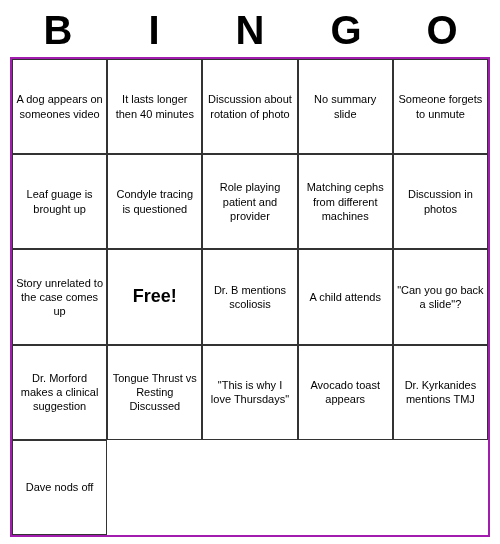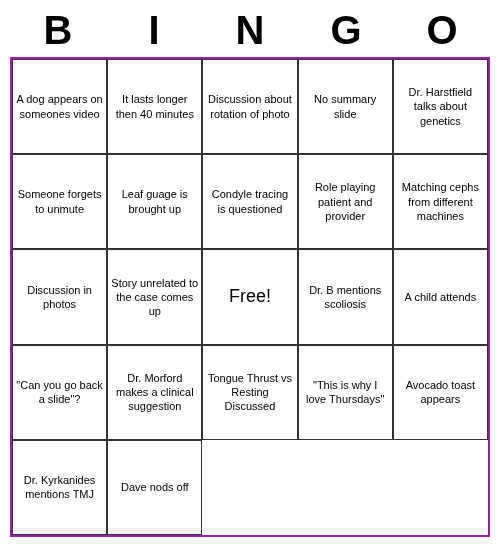--- a/index.html
+++ b/index.html
@@ -39,40 +39,39 @@
       align-items: center;
       justify-content: center;
       text-align: center;
       font-size: 11px;
       padding: 3px;
       line-height: 1.3;
       background: #fff;
     }
     .bingo-cell.free {
       font-size: 18px;
-      font-weight: normal;
+      font-weight: bold;
     }
   </style>
 </head>
 <body>
 
 <div class="bingo-title">
   <span>B</span>
   <span>I</span>
   <span>N</span>
   <span>G</span>
   <span>O</span>
 </div>
 
 <div class="bingo-grid">
 <div class="bingo-cell">A dog appears on someones video</div>
     <div class="bingo-cell">It lasts longer then 40 minutes</div>
     <div class="bingo-cell">Discussion about rotation of photo</div>
     <div class="bingo-cell">No summary slide</div>
-    <div class="bingo-cell">Dr. Harstfield talks about genetics</div>
     <div class="bingo-cell">Someone forgets to unmute</div>
     <div class="bingo-cell">Leaf guage is brought up</div>
     <div class="bingo-cell">Condyle tracing is questioned</div>
     <div class="bingo-cell">Role playing patient and provider</div>
     <div class="bingo-cell">Matching cephs from different machines</div>
     <div class="bingo-cell">Discussion in photos</div>
     <div class="bingo-cell">Story unrelated to the case comes up</div>
     <div class="bingo-cell free">Free!</div>
     <div class="bingo-cell">Dr. B mentions scoliosis</div>
     <div class="bingo-cell">A child attends</div>

